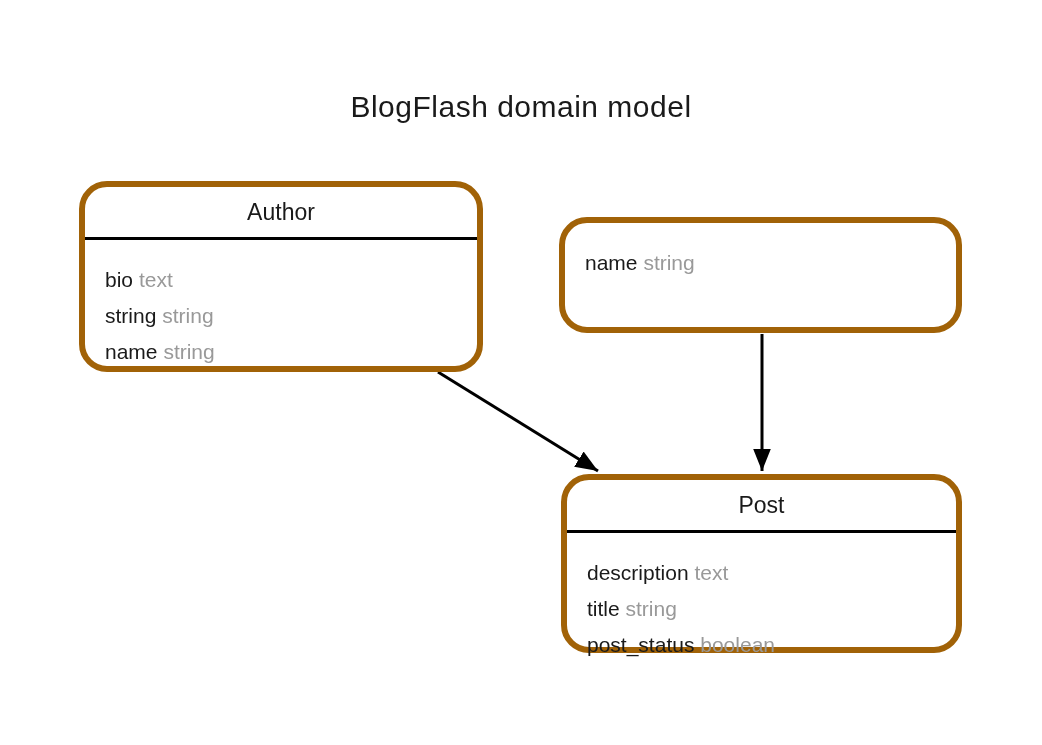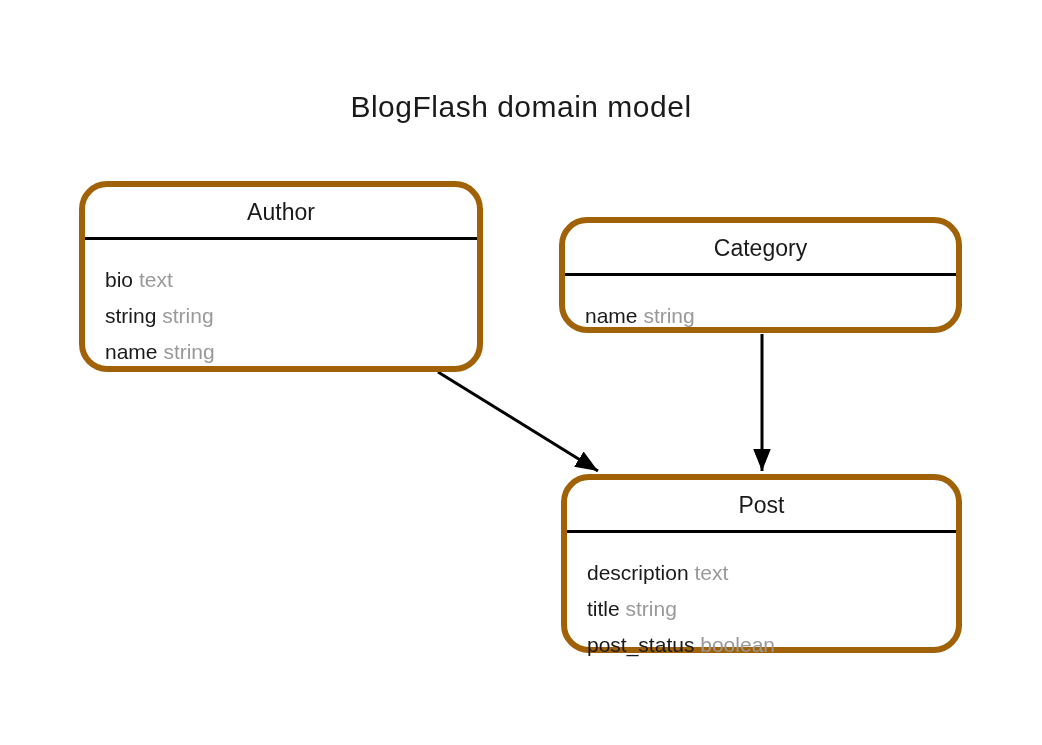--- a/index.html
+++ b/index.html
@@ -95,23 +95,20 @@
         <span class="field-type">string</span>
       </div>
       <div>
         <span class="field-name">name</span>
         <span class="field-type">string</span>
       </div>
     </div>
   </div>
 
   <div class="entity" id="entity-category">
-    <div class="entity-header">
-      <span>Category</span>
-    </div>
     <div class="entity-fields">
       <div>
         <span class="field-name">name</span>
         <span class="field-type">string</span>
       </div>
     </div>
   </div>
 
   <div class="entity" id="entity-post">
     <div class="entity-header">

